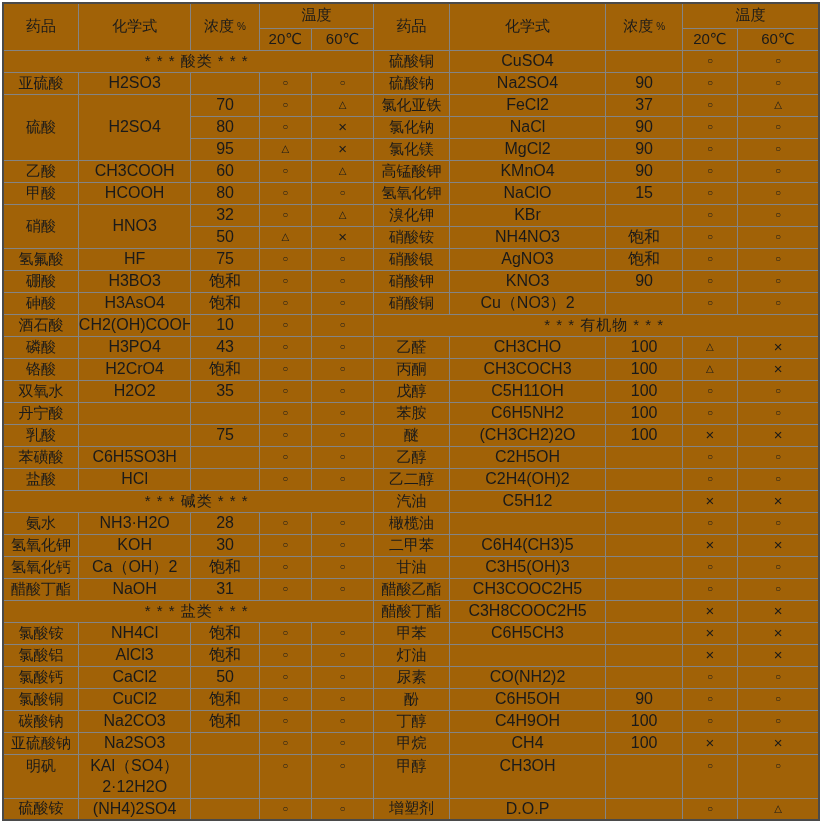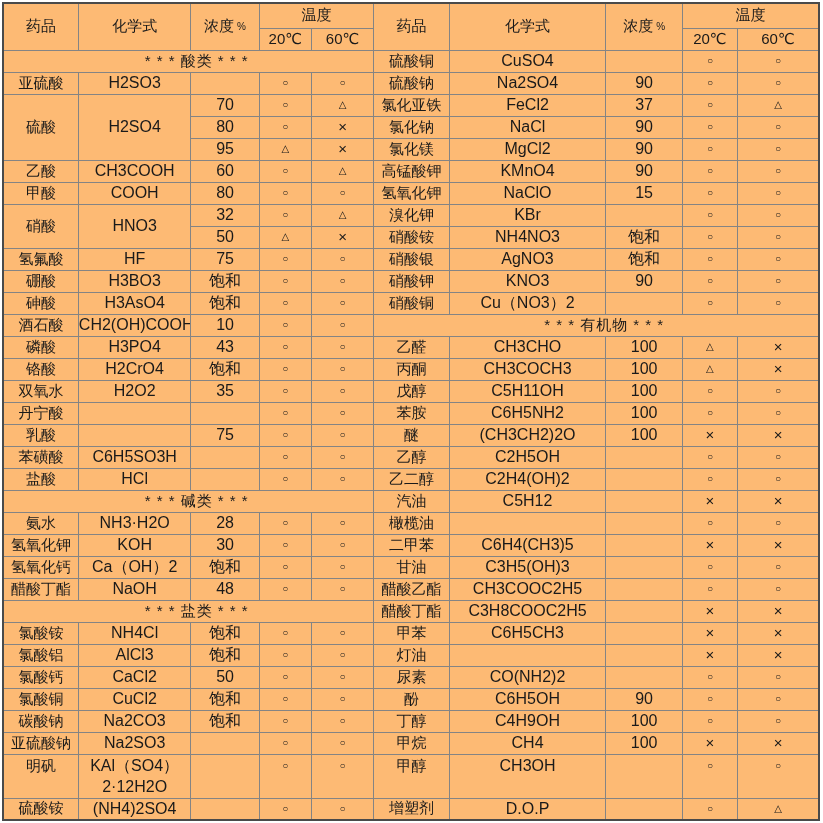--- a/index.html
+++ b/index.html
@@ -7,21 +7,21 @@
     font-family:"Liberation Sans","DejaVu Sans",sans-serif;
     color:#1a1a1a;
     -webkit-font-smoothing:antialiased;
   }
   table{
     border-collapse:collapse;
     table-layout:fixed;
     width:818px;
     margin:2px;
     border:2px solid #4a4a4a;
-    background:#fdba74;
+    background:#a16207;
   }
   th,td{
     border:1px solid #848484;
     padding:0;
     text-align:center;
     vertical-align:middle;
     overflow:hidden;
     white-space:nowrap;
   }
   thead tr.h1{height:25px;}
@@ -134,21 +134,21 @@
         <td class="sym s-c">○</td>
         <td class="sym s-t">△</td>
         <td class="drug">高锰酸钾</td>
         <td class="formula">KMnO4</td>
         <td class="conc">90</td>
         <td class="sym s-c">○</td>
         <td class="sym s-c">○</td>
       </tr>
       <tr>
         <td class="drug">甲酸</td>
-        <td class="formula">COOH</td>
+        <td class="formula">HCOOH</td>
         <td class="conc">80</td>
         <td class="sym s-c">○</td>
         <td class="sym s-c">○</td>
         <td class="drug">氢氧化钾</td>
         <td class="formula">NaClO</td>
         <td class="conc">15</td>
         <td class="sym s-c">○</td>
         <td class="sym s-c">○</td>
       </tr>
       <tr>
@@ -341,21 +341,21 @@
         <td class="sym s-c">○</td>
         <td class="drug">甘油</td>
         <td class="formula">C3H5(OH)3</td>
         <td class="conc"></td>
         <td class="sym s-c">○</td>
         <td class="sym s-c">○</td>
       </tr>
       <tr>
         <td class="drug">醋酸丁酯</td>
         <td class="formula">NaOH</td>
-        <td class="conc">48</td>
+        <td class="conc">31</td>
         <td class="sym s-c">○</td>
         <td class="sym s-c">○</td>
         <td class="drug">醋酸乙酯</td>
         <td class="formula">CH3COOC2H5</td>
         <td class="conc"></td>
         <td class="sym s-c">○</td>
         <td class="sym s-c">○</td>
       </tr>
       <tr>
         <td class="section" colspan="5">* * * 盐类 * * *</td>

